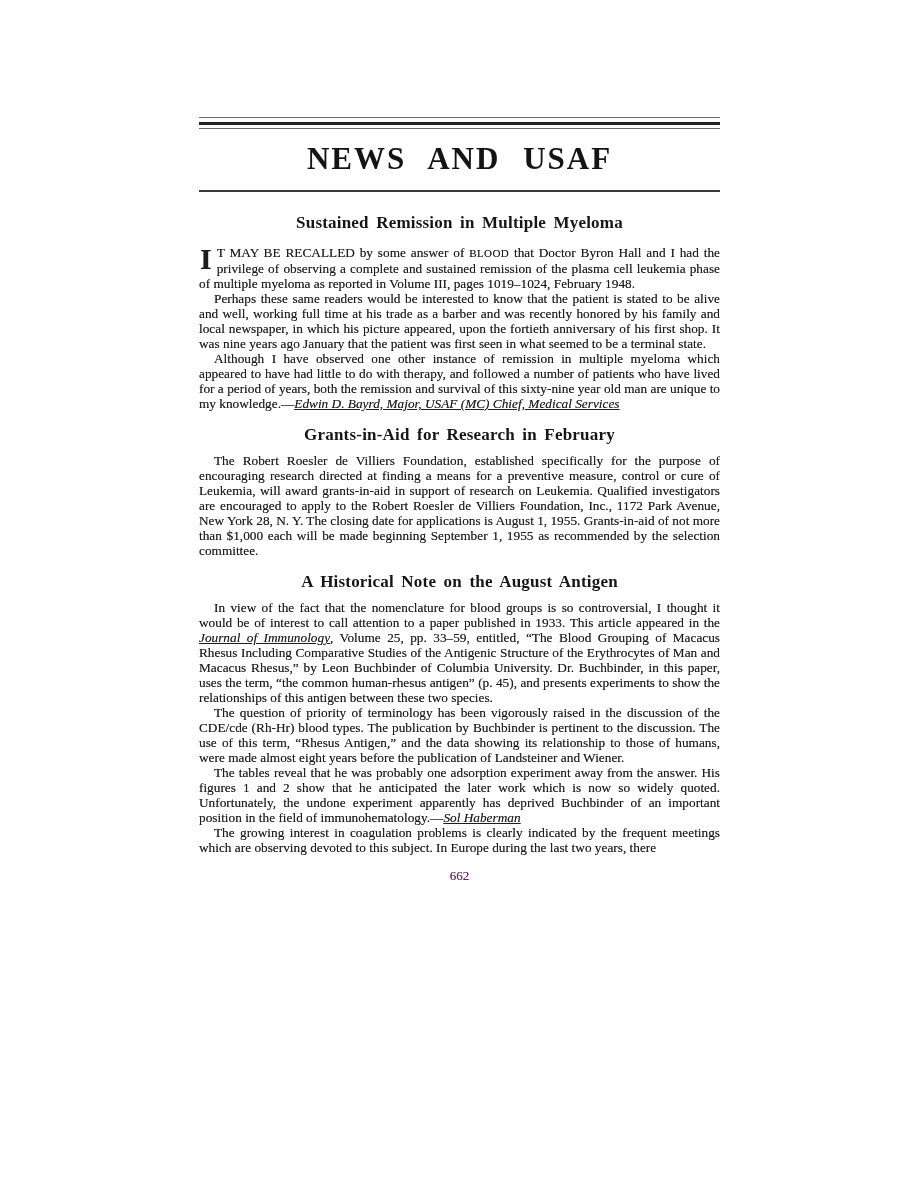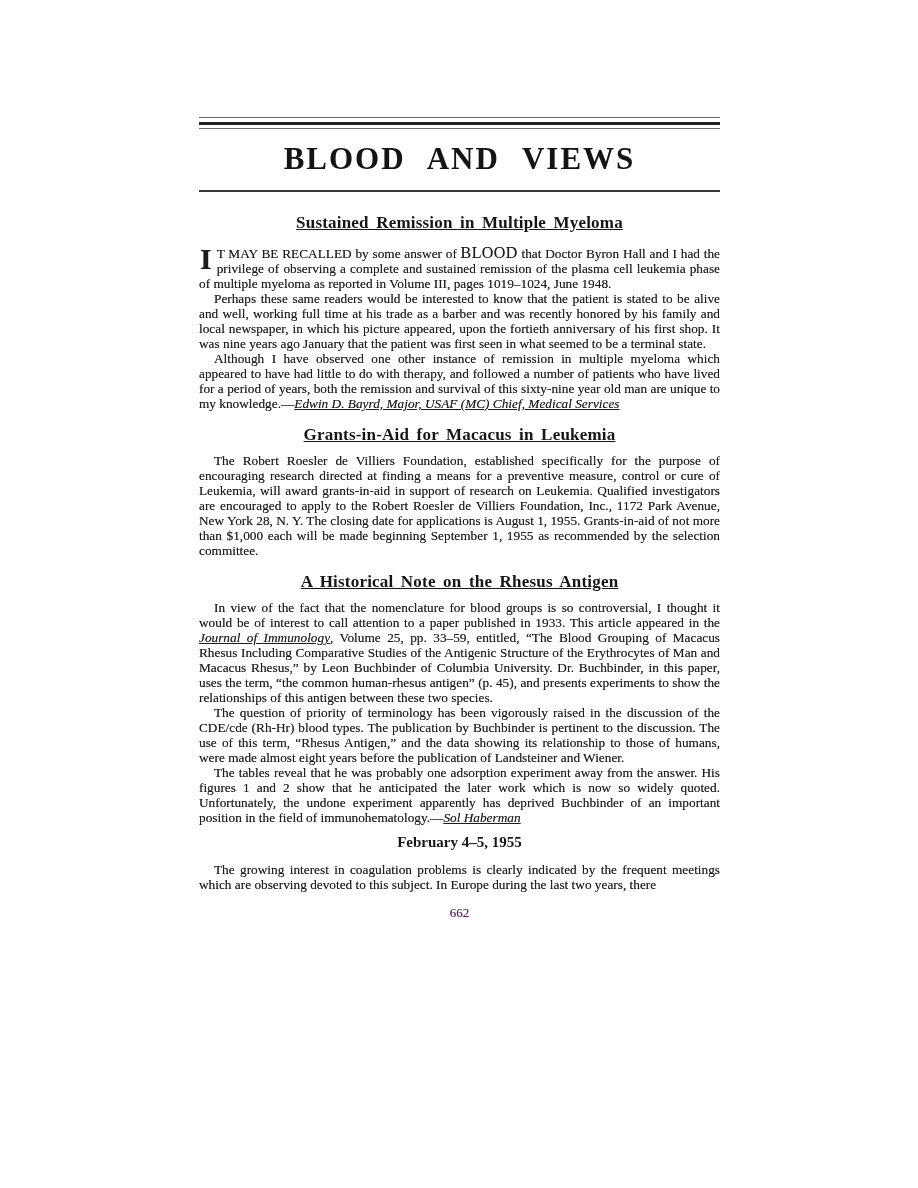--- a/index.html
+++ b/index.html
@@ -40,21 +40,20 @@
   
   .sec-title {
     margin: 13px 0 7px 0;
     text-align: center;
     font-size: 17px;
     line-height: 22px;
     font-weight: bold;
     word-spacing: 3px;
     letter-spacing: 0.2px;
     color: #161616;
-    text-decoration: underline;
   }
   .sec-title.first { margin-top: 20px; margin-bottom: 11px; }
   .sec-title.two-line { margin-top: 20px; margin-bottom: 2px; font-size: 17.5px; line-height: 23px; }
   .sub-title {
     margin: 8px 0 10px 0;
     text-align: center;
     font-size: 15px;
     line-height: 19px;
     font-weight: bold;
     color: #161616;
@@ -69,21 +68,21 @@
     text-shadow: 0 0 0.5px rgba(20,20,20,0.55);
   }
   p.indent { text-indent: 15px; }
   .dropcap {
     float: left;
     font-size: 30px;
     line-height: 25px;
     font-weight: bold;
     padding: 1px 5px 0 1px;
   }
-  .smallcaps { font-size: 16px; letter-spacing: 0.4px; }
+  .smallcaps { font-size: 11px; letter-spacing: 0.4px; }
   em { font-style: italic; text-decoration: underline; }
   
   .page-number {
     margin-top: 13px;
     text-align: center;
     font-size: 13px;
     color: #701a75;
     text-shadow: 0 0 0.5px rgba(20,20,20,0.55);
   }
 </style>
@@ -92,44 +91,43 @@
 
 <div class="page">
   <div class="content">
 
     <div>
       <div class="rule rule-thin"></div>
       <div class="rule rule-thick"></div>
       <div class="rule rule-thin"></div>
     </div>
 
-    <h1 class="masthead">BLOOD AND VIEWS</h1>
+    <h1 class="masthead">NEWS AND USAF</h1>
 
     <div class="rule rule-single"></div>
 
     <section>
       <h2 class="sec-title first">Sustained Remission in Multiple Myeloma</h2>
-      <p><span class="dropcap">I</span><span>T MAY BE RECALLED by some answer of </span><span class="smallcaps">BLOOD</span><span> that Doctor Byron Hall and I had the privilege of observing a complete and sustained remission of the plasma cell leukemia phase of multiple myeloma as reported in Volume III, pages 1019–1024, June 1948.</span></p>
+      <p><span class="dropcap">I</span><span>T MAY BE RECALLED by some answer of </span><span class="smallcaps">BLOOD</span><span> that Doctor Byron Hall and I had the privilege of observing a complete and sustained remission of the plasma cell leukemia phase of multiple myeloma as reported in Volume III, pages 1019–1024, February 1948.</span></p>
       <p class="indent">Perhaps these same readers would be interested to know that the patient is stated to be alive and well, working full time at his trade as a barber and was recently honored by his family and local newspaper, in which his picture appeared, upon the fortieth anniversary of his first shop. It was nine years ago January that the patient was first seen in what seemed to be a terminal state.</p>
       <p class="indent"><span>Although I have observed one other instance of remission in multiple myeloma which appeared to have had little to do with therapy, and followed a number of patients who have lived for a period of years, both the remission and survival of this sixty-nine year old man are unique to my knowledge.—</span><em>Edwin D. Bayrd, Major, USAF (MC) Chief, Medical Services</em></p>
     </section>
 
     <section>
-      <h2 class="sec-title">Grants-in-Aid for Macacus in Leukemia</h2>
+      <h2 class="sec-title">Grants-in-Aid for Research in February</h2>
       <p class="indent">The Robert Roesler de Villiers Foundation, established specifically for the purpose of encouraging research directed at finding a means for a preventive measure, control or cure of Leukemia, will award grants-in-aid in support of research on Leukemia. Qualified investigators are encouraged to apply to the Robert Roesler de Villiers Foundation, Inc., 1172 Park Avenue, New York 28, N. Y. The closing date for applications is August 1, 1955. Grants-in-aid of not more than $1,000 each will be made beginning September 1, 1955 as recommended by the selection committee.</p>
     </section>
 
     <section>
-      <h2 class="sec-title">A Historical Note on the Rhesus Antigen</h2>
+      <h2 class="sec-title">A Historical Note on the August Antigen</h2>
       <p class="indent"><span>In view of the fact that the nomenclature for blood groups is so controversial, I thought it would be of interest to call attention to a paper published in 1933. This article appeared in the </span><em>Journal of Immunology</em><span>, Volume 25, pp. 33–59, entitled, “The Blood Grouping of Macacus Rhesus Including Comparative Studies of the Antigenic Structure of the Erythrocytes of Man and Macacus Rhesus,” by Leon Buchbinder of Columbia University. Dr. Buchbinder, in this paper, uses the term, “the common human-rhesus antigen” (p. 45), and presents experiments to show the relationships of this antigen between these two species.</span></p>
       <p class="indent">The question of priority of terminology has been vigorously raised in the discussion of the CDE/cde (Rh-Hr) blood types. The publication by Buchbinder is pertinent to the discussion. The use of this term, “Rhesus Antigen,” and the data showing its relationship to those of humans, were made almost eight years before the publication of Landsteiner and Wiener.</p>
       <p class="indent"><span>The tables reveal that he was probably one adsorption experiment away from the answer. His figures 1 and 2 show that he anticipated the later work which is now so widely quoted. Unfortunately, the undone experiment apparently has deprived Buchbinder of an important position in the field of immunohematology.—</span><em>Sol Haberman</em></p>
     </section>
 
     <section>
-      <h3 class="sub-title">February 4–5, 1955</h3>
       <p class="indent">The growing interest in coagulation problems is clearly indicated by the frequent meetings which are observing devoted to this subject. In Europe during the last two years, there</p>
     </section>
 
     <div class="page-number">662</div>
 
   </div>
 </div>
 
 </body></html>

